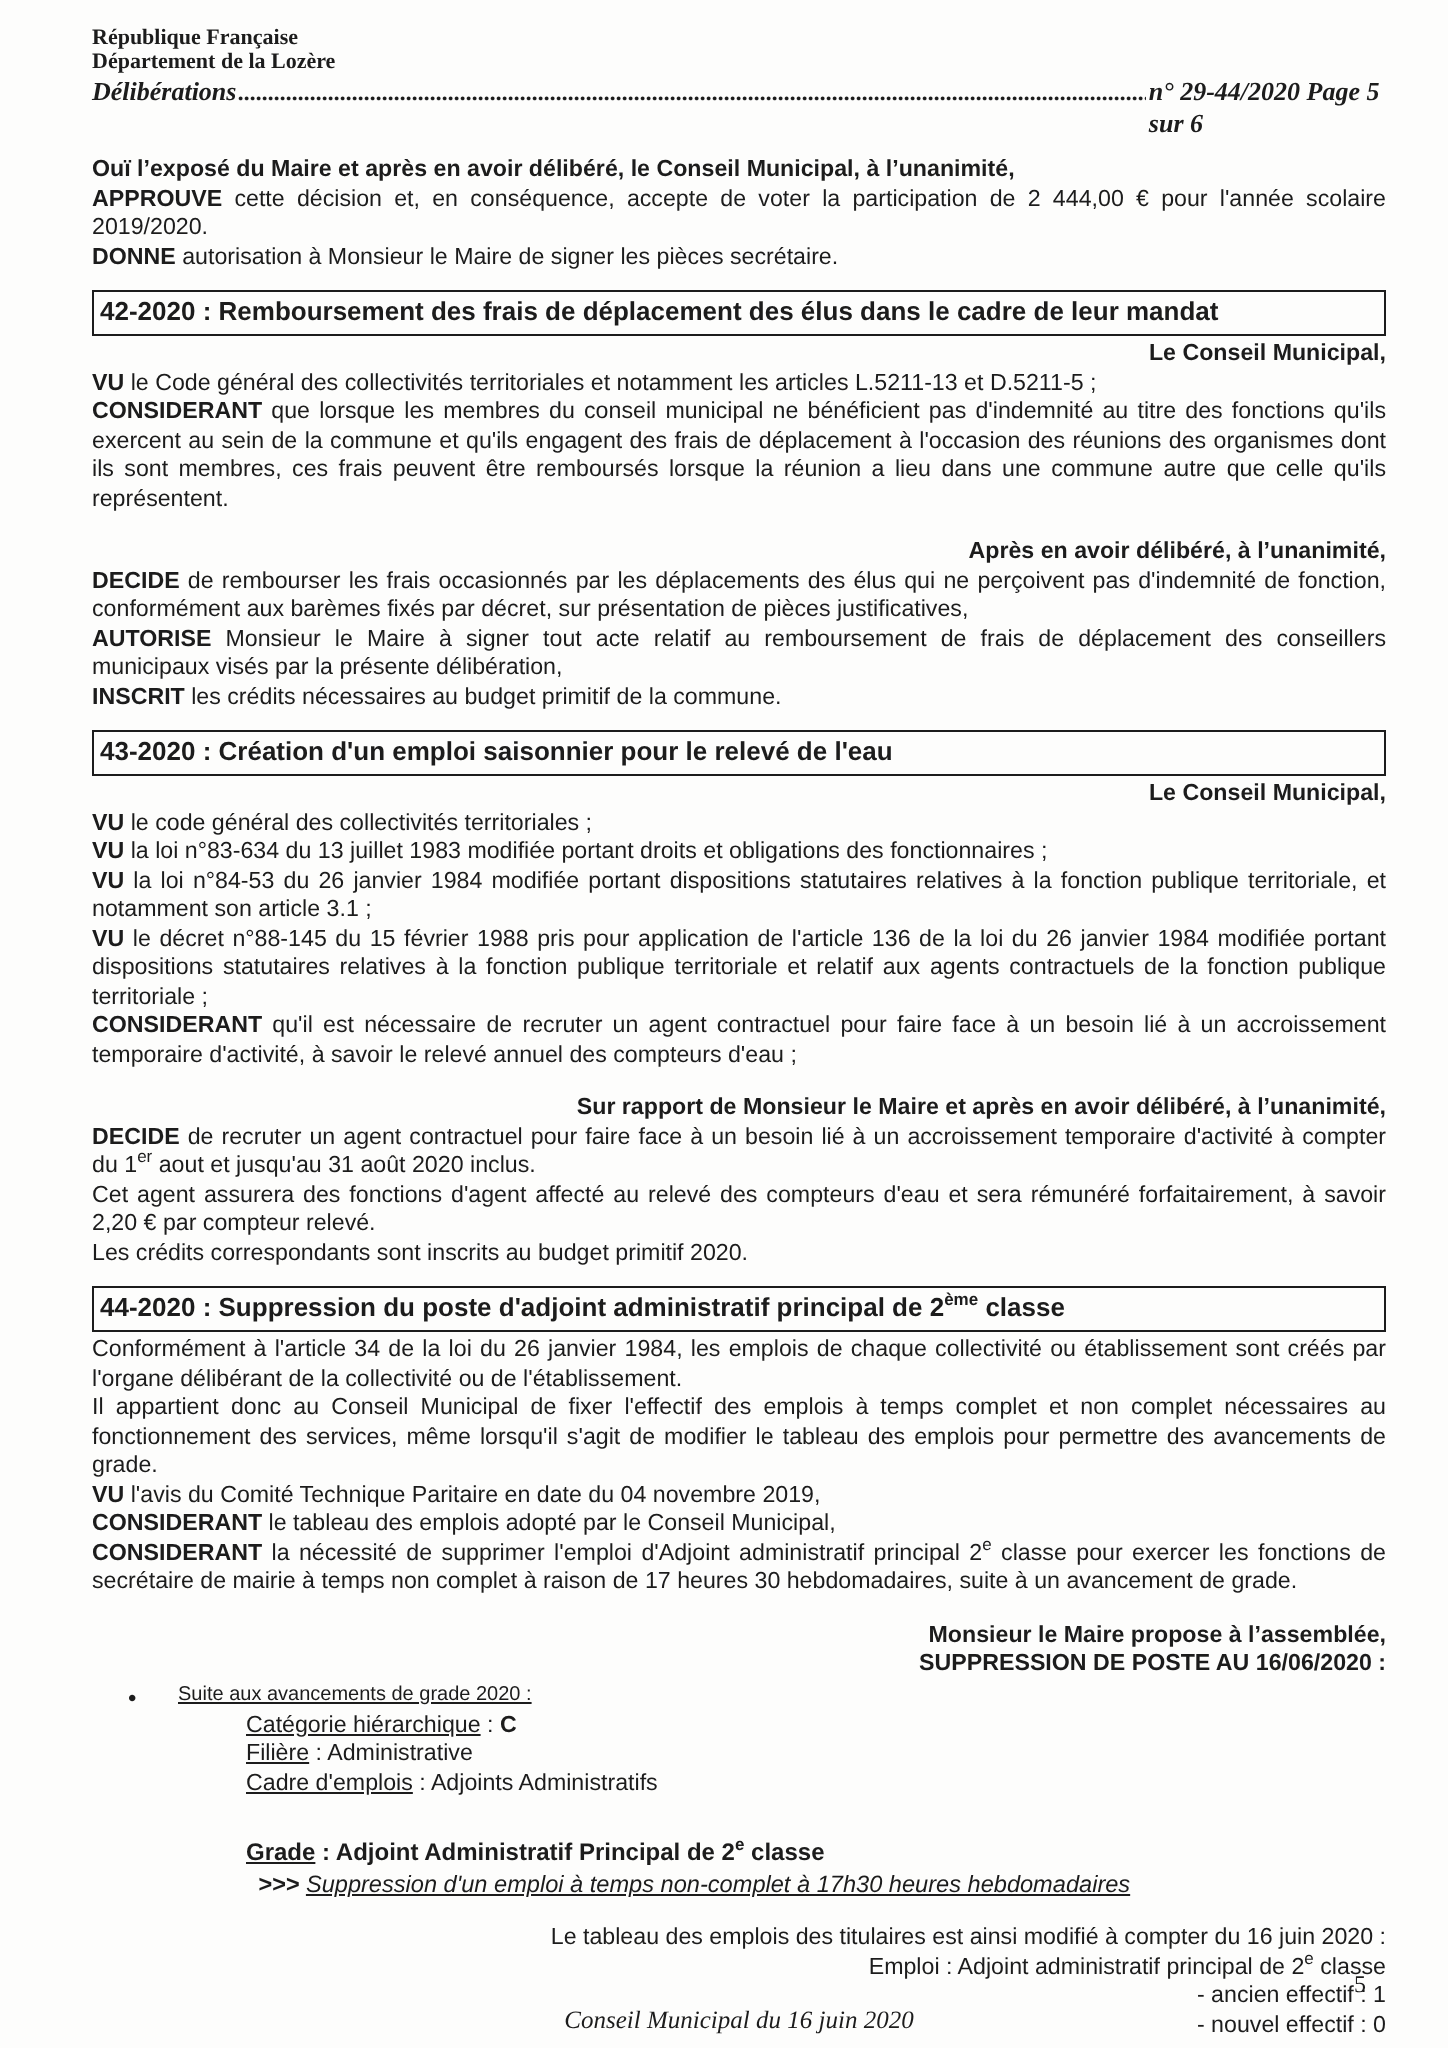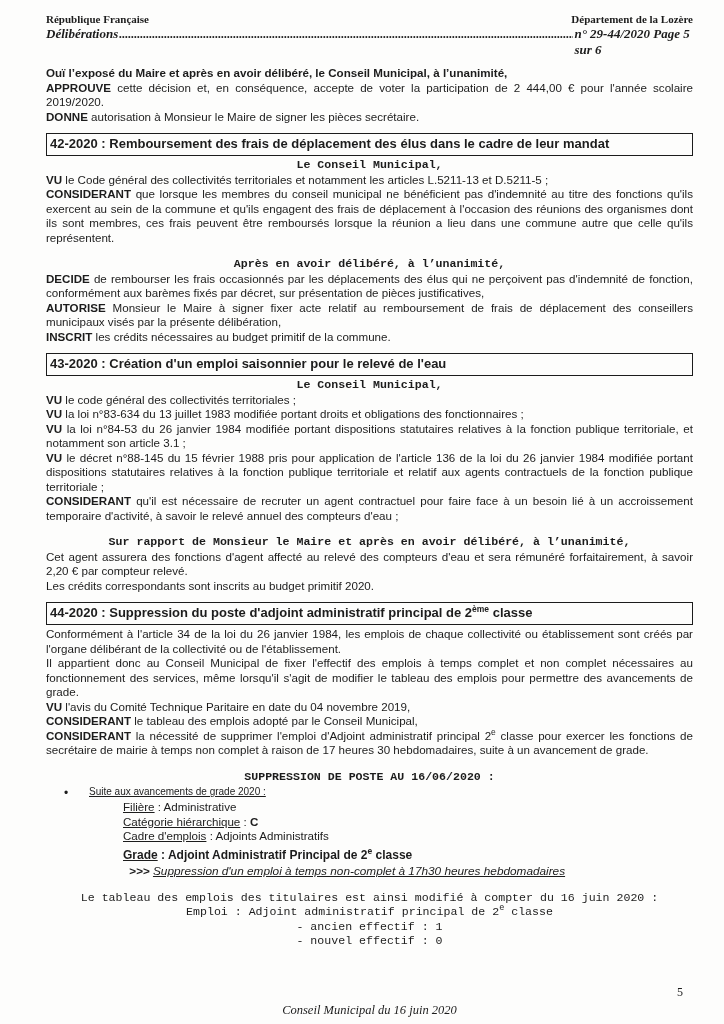--- a/index.html
+++ b/index.html
@@ -9,56 +9,56 @@
     position: relative;
     width: 724px; height: 1024px;
     background: #fdfdfc;
     color: #1c1c1c;
     padding: 13px 31px 0 46px;
     overflow: hidden;
   }
   
   .hdr-top {
     display: flex; justify-content: space-between; align-items: baseline;
-    font-family: "Liberation Serif", serif; font-weight: bold; font-size: 11px;
+    font-family: "Liberation Serif", serif; font-weight: bold; font-size: 11px; flex-direction: column;
   }
   .hdr-row {
     display: flex; align-items: baseline;
     font-family: "Liberation Serif", serif; font-weight: bold; font-size: 13px;
     margin-top: 1px;
     font-style: italic;
   }
   .hdr-leader {
     flex: 1 1 auto; overflow: hidden; white-space: nowrap;
     font-weight: bold; font-size: 12px; margin: 0 1px;
   }
   
   p.t {
     font-size: 11.6px; line-height: 14.5px; text-align: justify;
   }
-  p.nj { text-align: center; font-family: Liberation Mono, monospace; }
+  p.nj { text-align: right; }
   .b { font-weight: bold; }
   .u { text-decoration: underline; }
   .sup { font-size: 8.5px; vertical-align: super; line-height: 0; }
   .gap8  { height: 8px; }
   .gap12 { height: 12px; }
   
   .sec-box {
     border: 1.5px solid #1c1c1c;
     font-weight: bold; font-size: 13px; line-height: 16px;
     padding: 2px 3px 3px 3px;
     margin: 9px 0 2px 0;
     text-align: left;
   }
   
   .bullet-row { display: flex; padding-left: 18px; margin-top: 2px; }
   .bullet-glyph { width: 25px; font-size: 12px; }
   .bullet-title { font-weight: normal; text-decoration: underline; font-size: 10px; }
   .sub-item { padding-left: 77px; font-size: 11.6px; line-height: 14.5px; text-align: left; }
-  .grade-row { padding-left: 77px; margin-top: 4px; font-size: 12px; line-height: 15px; font-weight: bold; text-align: left; }
+  .grade-row { padding-left: 77px; margin-top: 20px; font-size: 12px; line-height: 15px; font-weight: bold; text-align: left; }
   .arrow-row { padding-left: 83px; font-size: 11.8px; line-height: 15px; font-style: italic; text-align: left; margin-top: 1px; }
   
   .page-number {
     position: absolute; right: 41px; bottom: 24px;
     font-family: "Liberation Serif", serif; font-size: 12px;
   }
   .footer-text {
     position: absolute; left: 15px; right: 0; bottom: 6px;
     text-align: center;
     font-family: "Liberation Serif", serif; font-style: italic; font-size: 12.5px;
@@ -85,50 +85,52 @@
   <p class="t"><span class="b">APPROUVE</span><span> cette décision et, en conséquence, accepte de voter la participation de 2 444,00 € pour l'année scolaire 2019/2020.</span></p>
   <p class="t"><span class="b">DONNE</span><span> autorisation à Monsieur le Maire de signer les pièces secrétaire.</span></p>
 
   <div class="sec-box">42-2020 : Remboursement des frais de déplacement des élus dans le cadre de leur mandat</div>
   <p class="t b nj">Le Conseil Municipal,</p>
   <p class="t"><span class="b">VU</span><span> le Code général des collectivités territoriales et notamment les articles L.5211-13 et D.5211-5 ;</span></p>
   <p class="t"><span class="b">CONSIDERANT</span><span> que lorsque les membres du conseil municipal ne bénéficient pas d'indemnité au titre des fonctions qu'ils exercent au sein de la commune et qu'ils engagent des frais de déplacement à l'occasion des réunions des organismes dont ils sont membres, ces frais peuvent être remboursés lorsque la réunion a lieu dans une commune autre que celle qu'ils représentent.</span></p>
   <div class="gap12"></div>
   <p class="t b nj">Après en avoir délibéré, à l’unanimité,</p>
   <p class="t"><span class="b">DECIDE</span><span> de rembourser les frais occasionnés par les déplacements des élus qui ne perçoivent pas d'indemnité de fonction, conformément aux barèmes fixés par décret, sur présentation de pièces justificatives,</span></p>
-  <p class="t"><span class="b">AUTORISE</span><span> Monsieur le Maire à signer fixer acte relatif au remboursement de frais de déplacement des conseillers municipaux visés par la présente délibération,</span></p>
+  <p class="t"><span class="b">AUTORISE</span><span> Monsieur le Maire à signer tout acte relatif au remboursement de frais de déplacement des conseillers municipaux visés par la présente délibération,</span></p>
   <p class="t"><span class="b">INSCRIT</span><span> les crédits nécessaires au budget primitif de la commune.</span></p>
 
   <div class="sec-box">43-2020 : Création d'un emploi saisonnier pour le relevé de l'eau</div>
   <p class="t b nj">Le Conseil Municipal,</p>
   <p class="t"><span class="b">VU</span><span> le code général des collectivités territoriales ;</span></p>
   <p class="t"><span class="b">VU</span><span> la loi n°83-634 du 13 juillet 1983 modifiée portant droits et obligations des fonctionnaires ;</span></p>
   <p class="t"><span class="b">VU</span><span> la loi n°84-53 du 26 janvier 1984 modifiée portant dispositions statutaires relatives à la fonction publique territoriale, et notamment son article 3.1 ;</span></p>
   <p class="t"><span class="b">VU</span><span> le décret n°88-145 du 15 février 1988 pris pour application de l'article 136 de la loi du 26 janvier 1984 modifiée portant dispositions statutaires relatives à la fonction publique territoriale et relatif aux agents contractuels de la fonction publique territoriale ;</span></p>
   <p class="t"><span class="b">CONSIDERANT</span><span> qu'il est nécessaire de recruter un agent contractuel pour faire face à un besoin lié à un accroissement temporaire d'activité, à savoir le relevé annuel des compteurs d'eau ;</span></p>
   <div class="gap12"></div>
   <p class="t b nj">Sur rapport de Monsieur le Maire et après en avoir délibéré, à l’unanimité,</p>
+  <p class="t"><span class="b">DECIDE</span><span> de recruter un agent contractuel pour faire face à un besoin lié à un accroissement temporaire d'activité à compter du 1</span><span class="sup">er</span><span> aout et jusqu'au 31 août 2020 inclus.</span></p>
   <p class="t">Cet agent assurera des fonctions d'agent affecté au relevé des compteurs d'eau et sera rémunéré forfaitairement, à savoir 2,20 € par compteur relevé.</p>
   <p class="t">Les crédits correspondants sont inscrits au budget primitif 2020.</p>
 
   <div class="sec-box"><span>44-2020 : Suppression du poste d'adjoint administratif principal de 2</span><span class="sup">ème</span><span> classe</span></div>
   <p class="t">Conformément à l'article 34 de la loi du 26 janvier 1984, les emplois de chaque collectivité ou établissement sont créés par l'organe délibérant de la collectivité ou de l'établissement.</p>
   <p class="t">Il appartient donc au Conseil Municipal de fixer l'effectif des emplois à temps complet et non complet nécessaires au fonctionnement des services, même lorsqu'il s'agit de modifier le tableau des emplois pour permettre des avancements de grade.</p>
   <p class="t"><span class="b">VU</span><span> l'avis du Comité Technique Paritaire en date du 04 novembre 2019,</span></p>
   <p class="t"><span class="b">CONSIDERANT</span><span> le tableau des emplois adopté par le Conseil Municipal,</span></p>
   <p class="t"><span class="b">CONSIDERANT</span><span> la nécessité de supprimer l'emploi d'Adjoint administratif principal 2</span><span class="sup">e</span><span> classe pour exercer les fonctions de secrétaire de mairie à temps non complet à raison de 17 heures 30 hebdomadaires, suite à un avancement de grade.</span></p>
   <div class="gap12"></div>
+  <p class="t b nj">Monsieur le Maire propose à l’assemblée,</p>
   <p class="t b nj">SUPPRESSION DE POSTE AU 16/06/2020 :</p>
 
   <div class="bullet-row">
     <span class="bullet-glyph">•</span>
     <span class="bullet-title">Suite aux avancements de grade 2020 :</span>
   </div>
+  <div class="sub-item"><span class="u">Catégorie hiérarchique</span><span> : </span><span class="b">C</span></div>
   <div class="sub-item"><span class="u">Filière</span><span> : Administrative</span></div>
-  <div class="sub-item"><span class="u">Catégorie hiérarchique</span><span> : </span><span class="b">C</span></div>
   <div class="sub-item"><span class="u">Cadre d'emplois</span><span> : Adjoints Administratifs</span></div>
   <div class="grade-row"><span class="u">Grade</span><span> : Adjoint Administratif Principal de 2</span><span class="sup">e</span><span> classe</span></div>
   <div class="arrow-row"><span class="b">&gt;&gt;&gt; </span><span class="u">Suppression d'un emploi à temps non-complet à 17h30 heures hebdomadaires</span></div>
 
   <div class="gap12"></div>
   <p class="t nj">Le tableau des emplois des titulaires est ainsi modifié à compter du 16 juin 2020 :</p>
   <p class="t nj"><span>Emploi : Adjoint administratif principal de 2</span><span class="sup">e</span><span> classe</span></p>
   <p class="t nj">- ancien effectif : 1</p>
   <p class="t nj">- nouvel effectif : 0</p>
 

